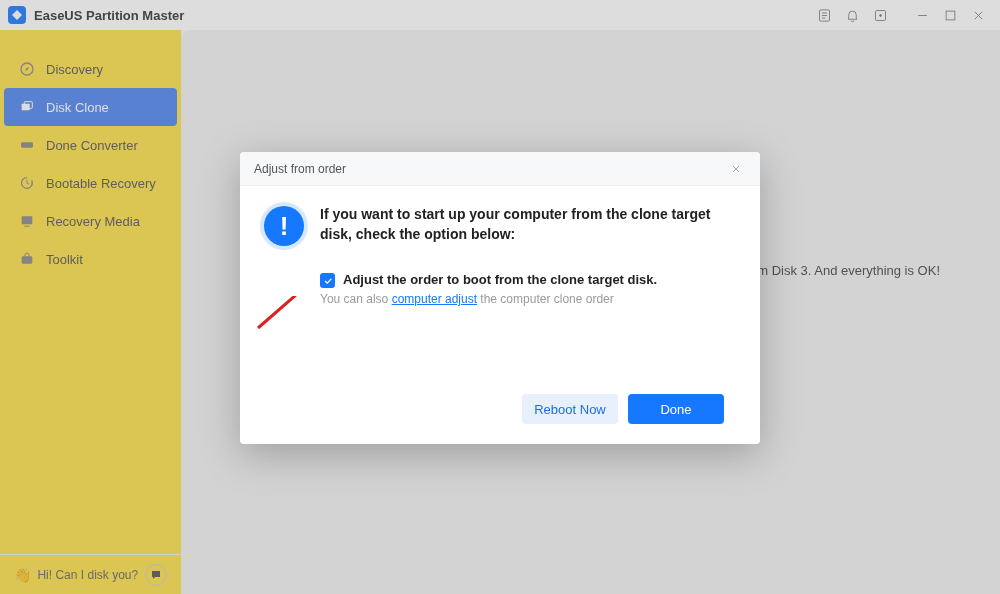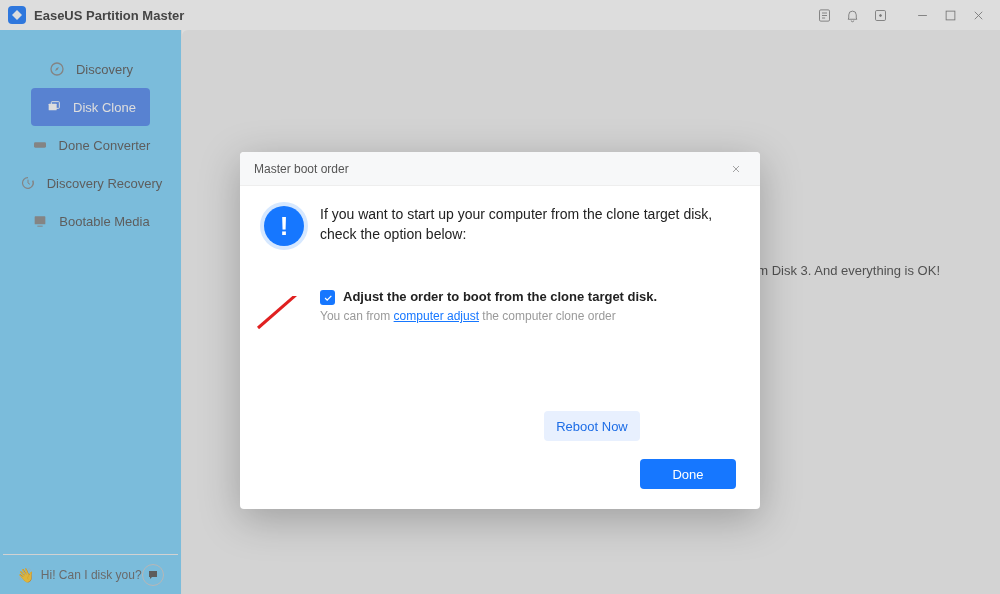--- a/index.html
+++ b/index.html
@@ -11,21 +11,21 @@
 .titlebar .logo { width:18px; height:18px; background:#1677ff; border-radius:4px; display:flex; align-items:center; justify-content:center; margin-right:8px; }
 .titlebar .logo svg { width:12px; height:12px; fill:#fff; }
 .titlebar .title { font-size:13px; font-weight:600; color:#333; }
 .titlebar .spacer { flex:1; }
 .titlebar .tb-icon { width:28px; height:28px; display:flex; align-items:center; justify-content:center; color:#666; cursor:pointer; }
 .titlebar .tb-icon svg { width:15px; height:15px; stroke:#777; fill:none; stroke-width:1.4; }
 .titlebar .sep { width:14px; }
 
 .body { flex:1; display:flex; min-height:0; }
 
-.sidebar { width:182px; background:#7dd3fc; display:flex; flex-direction:column; padding-top:20px; border-right:1px solid #f0f0f0;align-items:center; }
+.sidebar { width:182px; background:#fde047; display:flex; flex-direction:column; padding-top:20px; border-right:1px solid #f0f0f0; }
 .side-item { height:38px; display:flex; align-items:center; padding:0 14px; font-size:13px; color:#555; cursor:pointer; border-radius:4px; margin:0 4px; }
 .side-item .s-icon { width:18px; height:18px; margin-right:10px; display:flex; align-items:center; justify-content:center; color:#888; }
 .side-item.active { background:#4e86ef; color:#fff; }
 .side-item.active .s-icon { color:#fff; }
 .side-item .s-icon svg { width:16px; height:16px; }
 .sidebar .grow { flex:1; }
 .help-row { height:40px; display:flex; align-items:center; padding:0 14px; font-size:12px; color:#666; border-top:1px solid #f0f0f0; }
 .help-row .wave { margin-right:6px; font-size:14px; }
 .help-row .chat { margin-left:auto; width:22px; height:22px; border:1px solid #ccc; border-radius:50%; display:flex; align-items:center; justify-content:center; cursor:pointer; }
 .help-row .chat svg { width:12px; height:12px; fill:#555; }
@@ -35,36 +35,36 @@
 
 .dialog { position:absolute; width:520px; top:152px; left:50%; transform:translateX(-50%); background:#fff; border-radius:4px; box-shadow:0 10px 40px rgba(0,0,0,0.25); display:flex; flex-direction:column; overflow:hidden; }
 .dialog-header { height:34px; display:flex; align-items:center; padding:0 14px; background:#f7f8f9; border-bottom:1px solid #eee; }
 .dialog-header .dh-title { font-size:12px; color:#555; }
 .dialog-header .dh-close { margin-left:auto; width:20px; height:20px; display:flex; align-items:center; justify-content:center; cursor:pointer; color:#888; }
 .dialog-header .dh-close svg { width:12px; height:12px; stroke:#888; stroke-width:1.5; }
 
 .dialog-body { padding:18px 24px 12px 24px; display:flex; }
 .info-icon { width:40px; height:40px; border-radius:50%; background:#1677ff; display:flex; align-items:center; justify-content:center; flex-shrink:0; box-shadow:0 0 0 4px #d6e8ff; margin-right:16px; margin-top:2px; }
 .info-icon .excl { color:#fff; font-size:26px; font-weight:700; line-height:1; }
-.dialog-text .heading { font-size:14px; font-weight:400; color:#222; line-height:1.45; }
-
-.check-row { padding:0 24px 0 80px; margin-top:31px; display:flex; align-items:flex-start; position:relative; }
+.dialog-text .heading { font-size:14px; font-weight:700; color:#222; line-height:1.45; }
+
+.check-row { padding:0 24px 0 80px; margin-top:14px; display:flex; align-items:flex-start; position:relative; }
 .checkbox { width:15px; height:15px; border-radius:3px; background:#1677ff; display:flex; align-items:center; justify-content:center; cursor:pointer; flex-shrink:0; margin-right:8px; margin-top:1px; }
 .checkbox svg { width:10px; height:10px; stroke:#fff; stroke-width:3; fill:none; }
 .check-label { font-size:13px; color:#222; font-weight:600; }
 
 .hint-row { padding:4px 24px 0 80px; font-size:12px; color:#9a9a9a; }
 .hint-row a { color:#1677ff; text-decoration:underline; cursor:pointer; }
 
 .arrow { position:absolute; left:254px; top:296px; width:76px; height:36px; pointer-events:none; z-index:20; }
 
-.dialog-footer { padding:18px 24px 20px; display:flex; justify-content:flex-end; }
+.dialog-footer { padding:18px 36px 20px; display:flex; justify-content:flex-end; gap:10px; }
 .btn { height:30px; min-width:96px; border-radius:4px; font-size:13px; display:flex; align-items:center; justify-content:center; cursor:pointer; border:none; }
 .btn-secondary { background:#e8f0fe; color:#1d6de6; }
-.btn-primary { background:#1677ff; color:#fff;margin-top:48px; }
+.btn-primary { background:#1677ff; color:#fff; }
 .dim-layer { position:absolute; inset:0; background:rgba(120,120,120,0.25); pointer-events:none; }
 </style>
 </head>
 <body>
 
 <div class="app">
   <div class="titlebar">
     <div class="logo">
       <svg viewBox="0 0 24 24">
           <path d="M12 2 L22 12 L12 22 L2 12 Z"></path>
@@ -135,30 +135,39 @@
           </span>
         <span>Done Converter</span>
       </div>
       <div class="side-item">
         <span class="s-icon">
             <svg viewBox="0 0 24 24" fill="currentColor">
               <path d="M12 3a9 9 0 1 0 8 5l-2 1a7 7 0 1 1-6-4z"></path>
               <path d="M12 7v5l3 2" fill="none" stroke="currentColor" stroke-width="1.5"></path>
             </svg>
           </span>
-        <span>Discovery Recovery</span>
+        <span>Bootable Recovery</span>
       </div>
       <div class="side-item">
         <span class="s-icon">
             <svg viewBox="0 0 24 24" fill="currentColor">
               <rect x="4" y="5" width="16" height="12" rx="1"></rect>
               <rect x="8" y="19" width="8" height="1.5"></rect>
             </svg>
           </span>
-        <span>Bootable Media</span>
+        <span>Recovery Media</span>
+      </div>
+      <div class="side-item">
+        <span class="s-icon">
+            <svg viewBox="0 0 24 24" fill="currentColor">
+              <rect x="4" y="8" width="16" height="11" rx="2"></rect>
+              <path d="M9 8V6a3 3 0 0 1 6 0v2" fill="none" stroke="currentColor" stroke-width="1.5"></path>
+            </svg>
+          </span>
+        <span>Toolkit</span>
       </div>
       <div class="grow"></div>
       <div class="help-row">
         <span class="wave">👋</span>
         <span>Hi! Can I disk you?</span>
         <span class="chat">
             <svg viewBox="0 0 24 24">
               <path d="M4 4h16v12H10l-4 4v-4H4z"></path>
             </svg>
           </span>
@@ -167,21 +176,21 @@
 
     <div class="main">
       <div class="bg-text" style="left:auto; right:60px; transform:translateY(-50%); top:240px;">rom Disk 3. And everything is OK!</div>
     </div>
   </div>
 
   <div class="dim-layer"></div>
 
   <div class="dialog">
     <div class="dialog-header">
-      <span class="dh-title">Master boot order</span>
+      <span class="dh-title">Adjust from order</span>
       <span class="dh-close">
           <svg viewBox="0 0 24 24">
             <path d="M6 6l12 12M18 6L6 18"></path>
           </svg>
         </span>
     </div>
     <div class="dialog-body">
       <div class="info-icon">
           <span class="excl">!</span>
         </div>
@@ -191,21 +200,21 @@
     </div>
     <div class="check-row">
       <div class="checkbox">
         <svg viewBox="0 0 24 24">
             <path d="M5 12l5 5L20 7"></path>
           </svg>
       </div>
       <div class="check-label">Adjust the order to boot from the clone target disk.</div>
     </div>
     <div class="hint-row">
-      <span>You can from </span><a>computer adjust</a><span> the computer clone order</span>
+      <span>You can also </span><a>computer adjust</a><span> the computer clone order</span>
     </div>
     <div style="height:70px;"></div>
     <div class="dialog-footer">
       <button class="btn btn-secondary">Reboot Now</button>
       <button class="btn btn-primary">Done</button>
     </div>
   </div>
 
   <svg class="arrow" viewBox="0 0 76 36">
     <defs>

